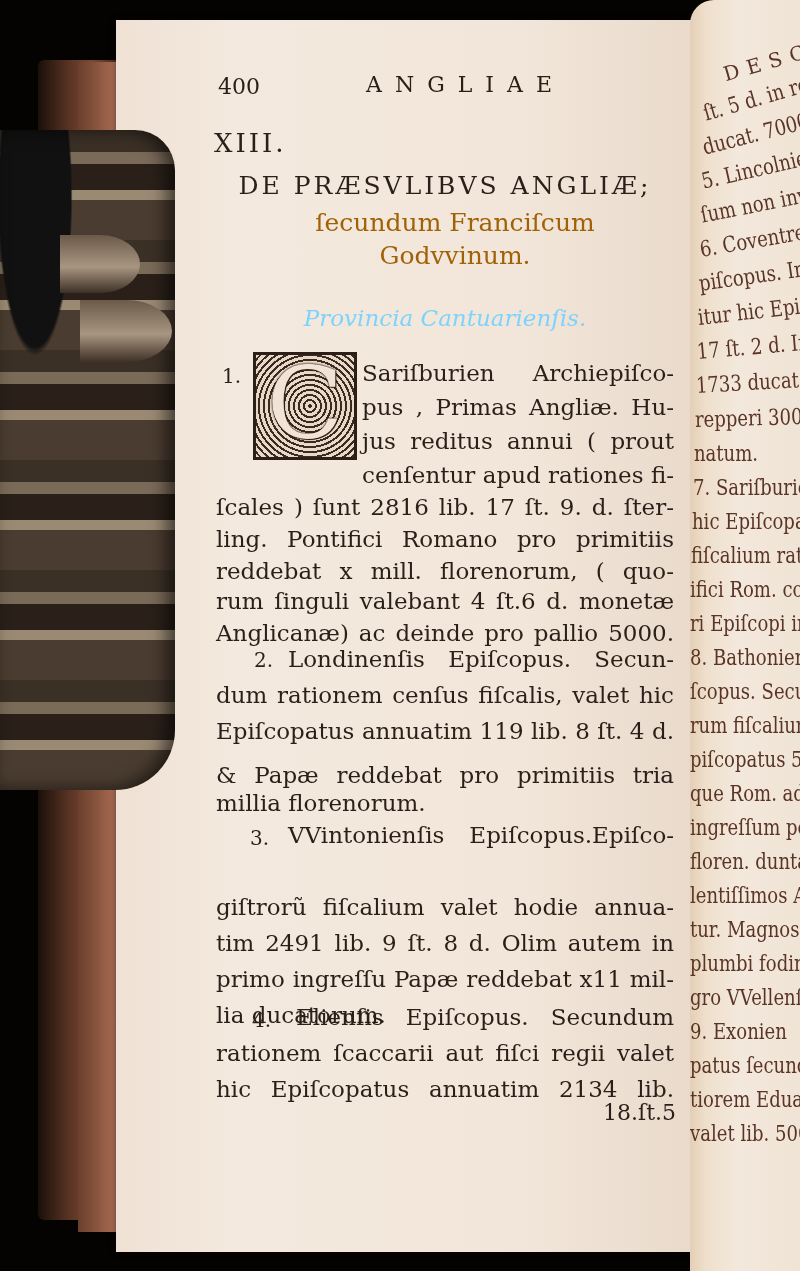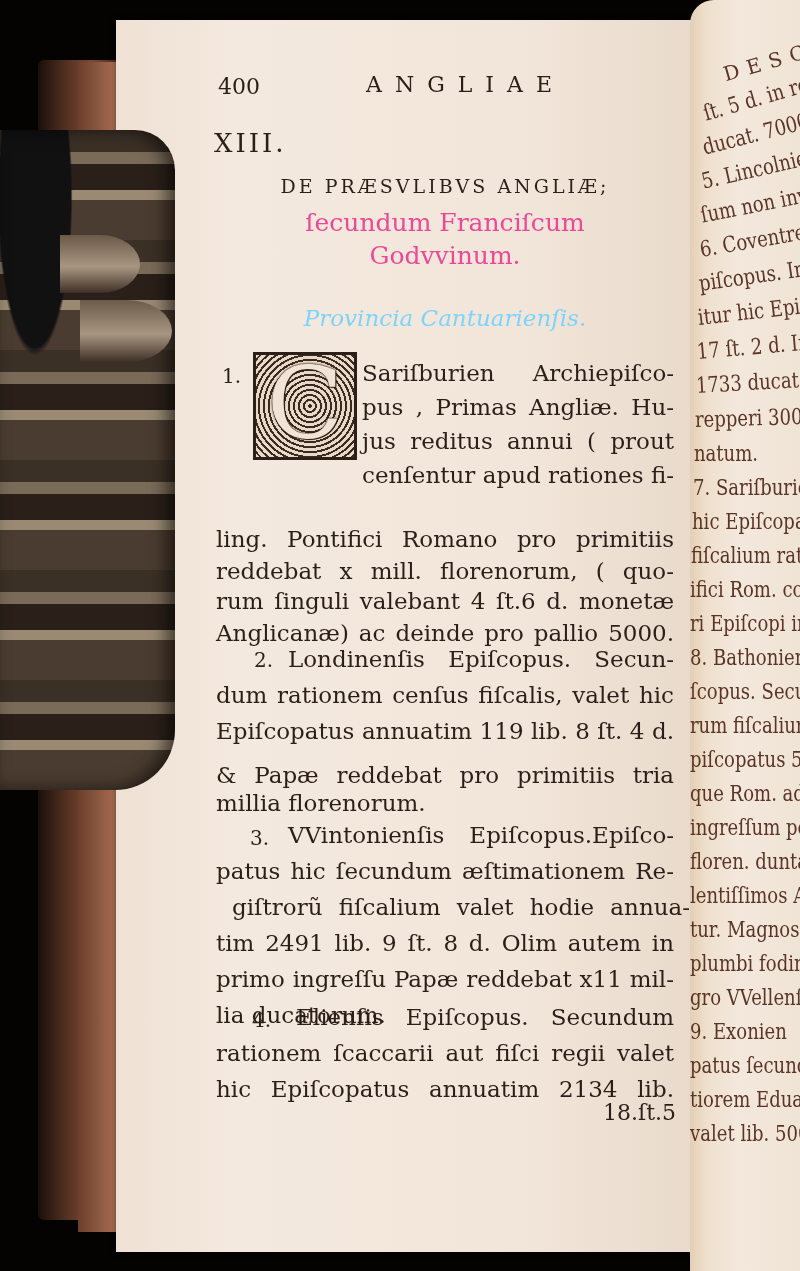--- a/index.html
+++ b/index.html
@@ -49,22 +49,22 @@
       overflow: hidden;
     }
 
     .running-head {
       position: absolute; left: 218px; top: 70px; width: 460px; height: 32px;
       color: #2a1e18;
     }
     .page-number { position: absolute; left: 0; top: 4px; font-size: 22px; }
     .running-title { position: absolute; left: 148px; top: 2px; font-size: 22px; letter-spacing: 13px; }
     .chapter-num { position: absolute; left: 214px; width: 462px; top: 128px; text-align: left; font-size: 26px; letter-spacing: 3px; color: #2b1f19; }
-    .chapter-title { position: absolute; left: 214px; width: 462px; top: 168px; text-align: center; font-size: 19px; letter-spacing: 3px; color: #2b1f19; line-height: 36px; }
-    .chapter-sub { position: absolute; left: 214px; width: 462px; top: 206px; text-align: center; font-size: 25px; line-height: 33px; color: #ec4899; }
+    .chapter-title { position: absolute; left: 214px; width: 462px; top: 168px; text-align: center; font-size: 25px; letter-spacing: 3px; color: #2b1f19; line-height: 36px; }
+    .chapter-sub { position: absolute; left: 224px; width: 462px; top: 206px; text-align: center; font-size: 25px; line-height: 33px; color: #a16207; }
     .province { position: absolute; left: 214px; width: 462px; top: 305px; text-align: center; font-size: 23px; font-style: italic; color: #7dd3fc; }
 
     .line {
       position: absolute; font-size: 23px; line-height: 30px; white-space: nowrap;
       color: #2b1f19; text-align: justify; text-align-last: justify;
     }
     .para-marker { position: absolute; font-size: 20px; color: #2b1f19; }
 
     .drop-cap {
       position: absolute; left: 253px; top: 352px; width: 104px; height: 108px;
@@ -153,36 +153,36 @@
   <div class="province">Provincia Cantuarienſis.</div>
 
   <span class="para-marker" style="left:222px; top:364px;">1.</span>
   <div class="drop-cap">
     <div class="drop-cap-letter">C</div>
   </div>
   <div class="line" style="left:362px; top:358px; width:312px;">Sariſburien Archiepiſco-</div>
   <div class="line" style="left: 362px; top: 392px; width: 312px;">pus , Primas Angliæ. Hu-</div>
   <div class="line" style="left: 362px; top: 426px; width: 312px;">jus reditus annui ( prout</div>
   <div class="line" style="left: 362px; top: 460px; width: 312px;">cenſentur apud rationes fi-</div>
+  <div class="line" style="left: 216px; top: 492px; width: 458px;">ſcales ) ſunt 2816 lib. 17 ſt. 9. d. ſter-</div>
   <div class="line" style="left: 216px; top: 524px; width: 458px;">ling. Pontifici Romano pro primitiis</div>
   <div class="line" style="left: 216px; top: 556px; width: 458px;">reddebat x mill. florenorum, ( quo-</div>
   <div class="line" style="left: 216px; top: 586px; width: 458px;">rum ſinguli valebant 4 ſt.6 d. monetæ</div>
   <div class="line" style="left: 216px; top: 618px; width: 458px;">Anglicanæ) ac deinde pro pallio 5000.</div>
 
   <span class="para-marker" style="left: 254px; top: 648px;">2.</span>
   <div class="line" style="left: 288px; top: 644px; width: 386px;">Londinenſis Epiſcopus. Secun-</div>
   <div class="line" style="left: 216px; top: 680px; width: 458px;">dum rationem cenſus fiſcalis, valet hic</div>
   <div class="line" style="left: 216px; top: 716px; width: 458px;">Epiſcopatus annuatim 119 lib. 8 ſt. 4 d.</div>
   <div class="line" style="left: 216px; top: 752px; width: 458px; margin-top: 8px;">&amp; Papæ reddebat pro primitiis tria</div>
   <div class="line" style="left: 216px; top: 788px; width: auto; text-align: left; text-align-last: left;">millia florenorum.</div>
 
   <span class="para-marker" style="left: 250px; top: 826px;">3.</span>
   <div class="line" style="left: 288px; top: 820px; width: 386px;">VVintonienſis Epiſcopus.Epiſco-</div>
-  <div class="line" style="left: 216px; top: 856px; width: 458px;">patus hic ſecundum æſtimationem Re-</div>
-  <div class="line" style="left: 216px; top: 892px; width: 458px; margin-left: 16px;">giſtrorũ fiſcalium valet hodie annua-</div>
+  <div class="line" style="left: 216px; top: 892px; width: 458px;">giſtrorũ fiſcalium valet hodie annua-</div>
   <div class="line" style="left: 216px; top: 928px; width: 458px;">tim 2491 lib. 9 ſt. 8 d. Olim autem in</div>
   <div class="line" style="left: 216px; top: 964px; width: 458px;">primo ingreſſu Papæ reddebat x11 mil-</div>
   <div class="line" style="left: 216px; top: 1000px; width: auto; text-align: left; text-align-last: left;">lia ducatorum.</div>
 
 </div>
 
 <style>
   
 </style>
 <div>

